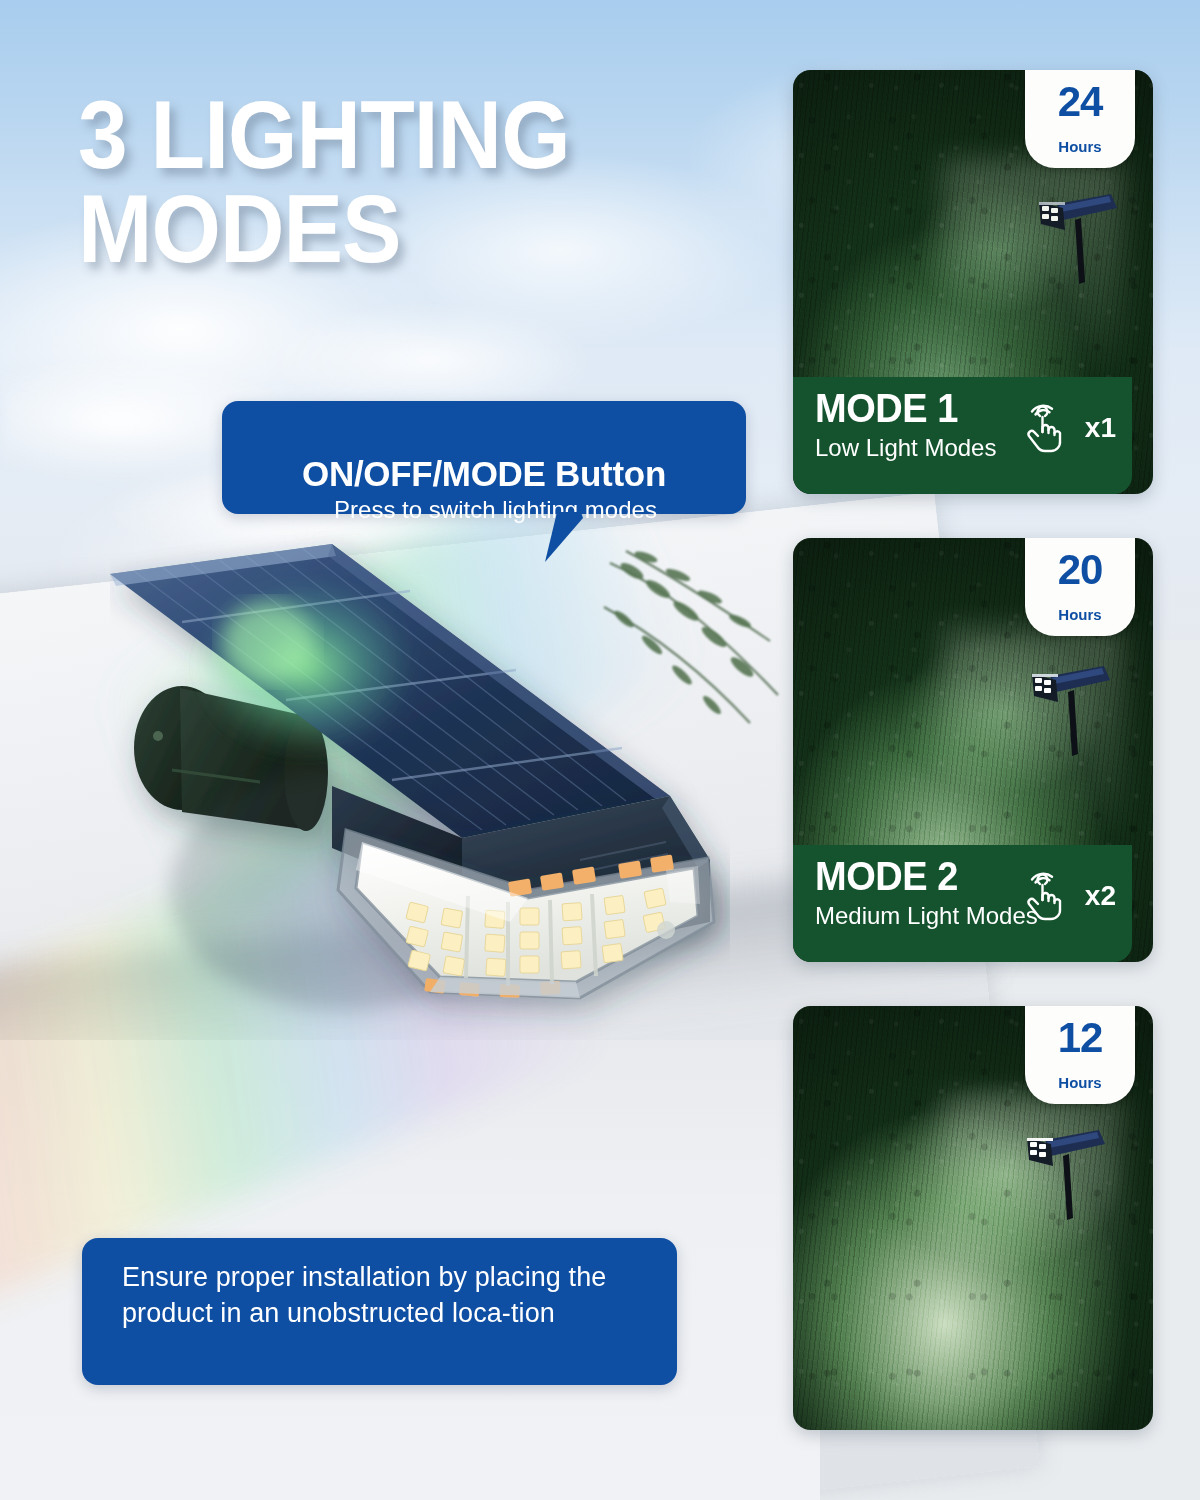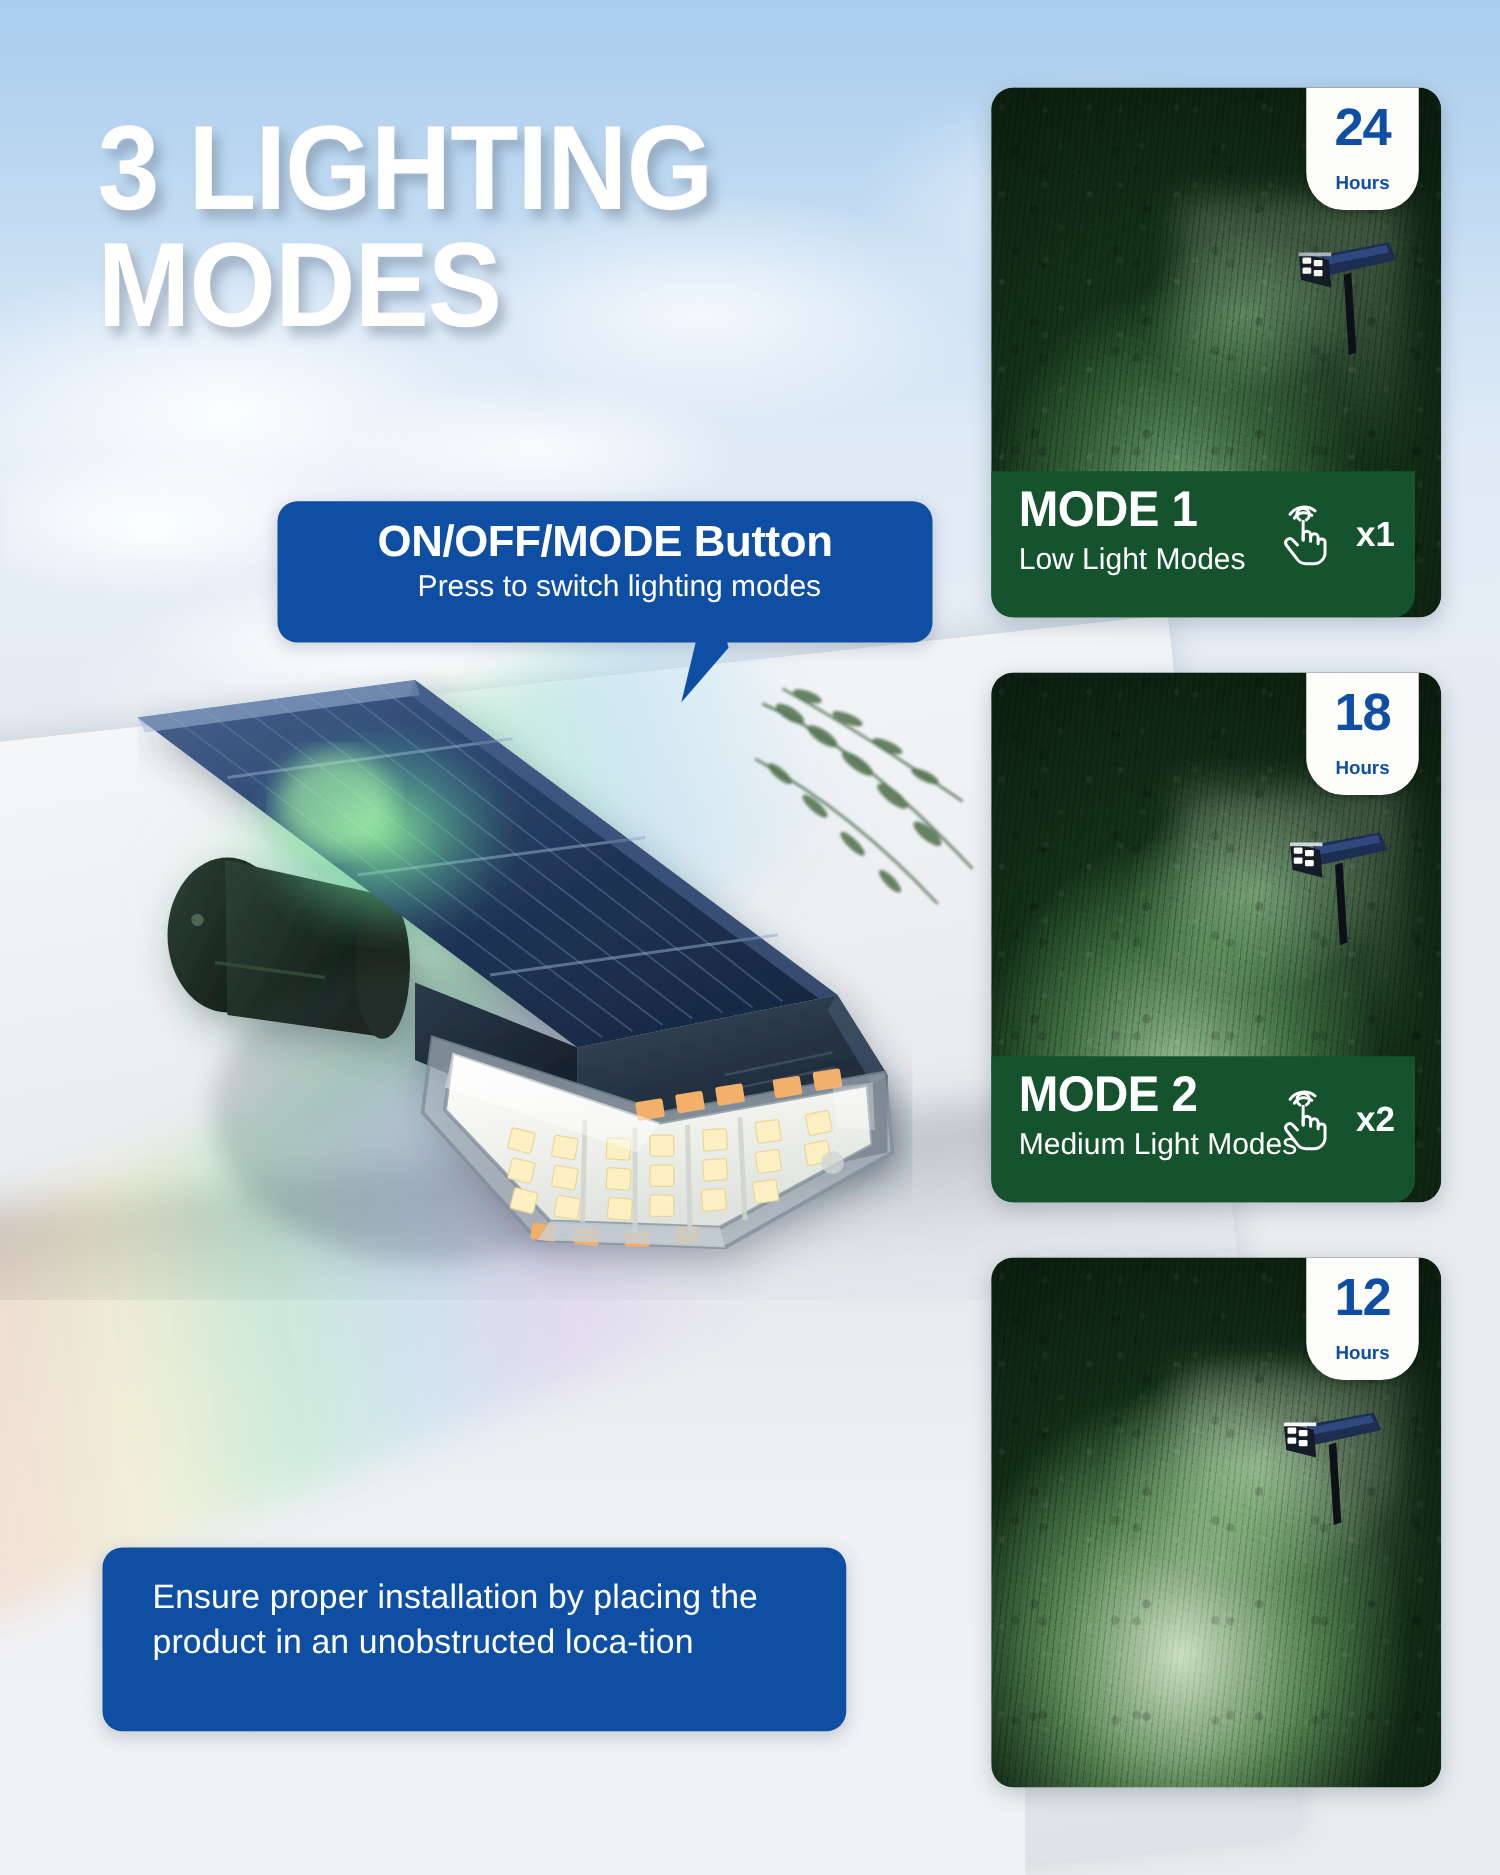--- a/index.html
+++ b/index.html
@@ -92,21 +92,21 @@
     background:#0F4FA3;
     border-radius:16px;
     color:#fff;
     box-shadow:0 4px 14px rgba(40,60,90,.22);
   }
   #callout-button {
     left:222px; top:401px; width:524px; height:113px;
     padding:13px 0 0 0; text-align:center;
   }
   #callout-button .title {
-    font-size:35px; font-weight:bold; letter-spacing:-.3px; line-height:1.12;
+    font-size:35px; font-weight:bold; letter-spacing:-.3px; line-height:1.12;margin-top:40px;
   }
   #callout-button .sub {
     font-size:24px; font-weight:normal; line-height:1.2; margin-top:3px;padding-left:23px;
   }
   .tail {
     position:absolute; left:543px; top:512px; width:40px; height:52px;
   }
 
   #callout-install {
     left:82px; top:1238px; width:595px; min-height:147px;
@@ -181,21 +181,21 @@
   }
 
   
   .mini-lamp { position:absolute; }
   #lamp-0 { left:240px; top:108px; }
   #lamp-1 { left:233px; top:112px; }
   #lamp-2 { left:228px; top:108px; }
 
   
   .hours-badge {
-    position:absolute; right:18px; top:0; width:90px; height:98px;
+    position:absolute; right:18px; top:0; width:110px; height:98px;
     background:#fdfdfb;
     border-radius:0 0 30px 30px;
     display:flex; flex-direction:column; align-items:center; justify-content:center;
     color:#0F4FA3;
     box-shadow:0 2px 6px rgba(0,0,0,.18);
   }
   .hours-badge .num { font-size:42px; font-weight:bold; line-height:.92; letter-spacing:-1px; }
   .hours-badge .unit { font-size:15px; font-weight:bold; line-height:1.15; margin-top:17px; }
 
   
@@ -484,21 +484,21 @@
       <g fill="#ffffff">
         <rect x="9" y="28" width="7" height="5" rx="1"></rect>
         <rect x="18" y="30" width="7" height="5" rx="1"></rect>
         <rect x="9" y="36" width="7" height="5" rx="1"></rect>
         <rect x="18" y="38" width="7" height="5" rx="1"></rect>
       </g>
       <rect x="6" y="24" width="26" height="3" fill="#dfe6ec" opacity=".9"></rect>
     </svg>
   </div>
   <div class="hours-badge">
-    <span class="num">18</span>
+    <span class="num">20</span>
     <span class="unit">Hours</span>
   </div>
   <div class="label-strip">
     <div class="mode-name">MODE 2</div>
     <div class="mode-sub">Medium Light Modes</div>
     <div class="tap-group">
       <svg width="46" height="50" viewBox="0 0 46 50">
         <g fill="none" stroke="#ffffff" stroke-width="2.4" stroke-linecap="round" stroke-linejoin="round">
           <path d="M21 13 a5 5 0 1 1 5 0"></path>
           <path d="M16.5 11.5 a9.5 9.5 0 0 1 14 -2.2"></path>

